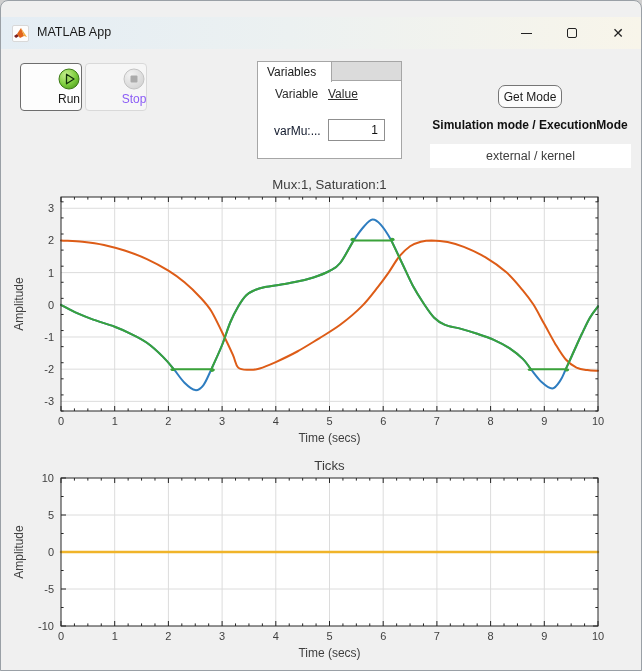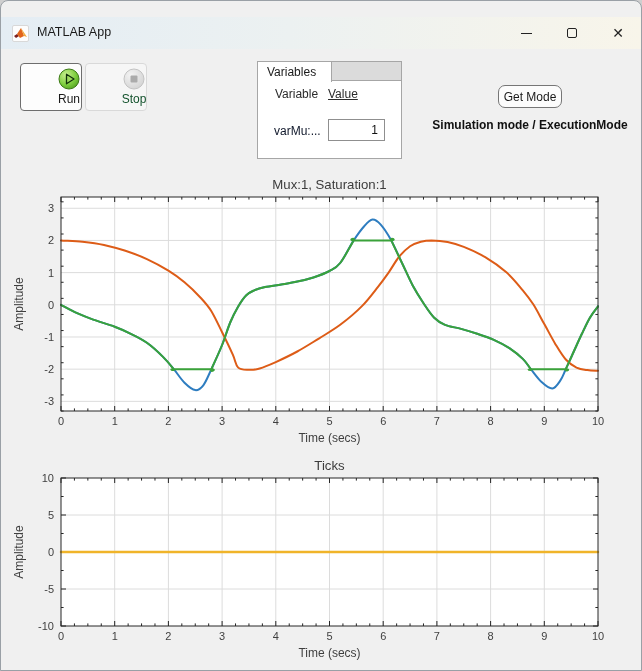--- a/index.html
+++ b/index.html
@@ -21,21 +21,21 @@
   .win-btn { width:46px; height:32px; display:flex; align-items:center; justify-content:center; cursor:default; }
   .glyph-min { width:11px; height:0; border-top:1.4px solid #222; }
   .glyph-max { width:10px; height:10px; border:1.4px solid #222; border-radius:2px; }
   .glyph-close { font-size:14px; color:#222; line-height:1; }
   .btn-big {
     position:absolute; width:62px; height:48px; border-radius:4px;
     display:flex; flex-direction:column; align-items:center; justify-content:center; gap:2px;
     font-size:12px; cursor:pointer;padding-left:36px;
   }
   .btn-run { left:19px; top:62px; background:#fdfdfd; border:1px solid #6e6e6e; color:#1a1a1a; }
-  .btn-stop { left:84px; top:62px; background:#f6f6f6; border:1px solid #d9d9d9; color:#14532d; }
+  .btn-stop { left:84px; top:62px; background:#f6f6f6; border:1px solid #d9d9d9; color:#8b5cf6; }
   .vars-panel { position:absolute; left:256px; top:60px; width:145px; height:98px; }
   .vars-tabrow { position:absolute; left:0; top:0; width:100%; height:20px;
     background:#dbdbdb; border:1px solid #a6a6a6; border-bottom:1px solid #a6a6a6; }
   .vars-tab { position:absolute; left:0; top:0; width:75px; height:21px; background:#ffffff;
     border:1px solid #a6a6a6; border-bottom:none; z-index:2;
     font-size:12px; color:#1a1a1a; display:flex; align-items:center; padding-left:9px; cursor:pointer; }
   .vars-body { position:absolute; left:0; top:20px; width:100%; height:78px;
     background:#ffffff; border:1px solid #a6a6a6; border-top:none; }
   .vars-header { position:absolute; top:6px; left:0; width:100%; font-size:12px; color:#2b2b2b; }
   .vh-variable { position:absolute; left:17px; }
@@ -123,20 +123,21 @@
       </div>
       <div class="var-row">
         <span class="var-name">varMu:...</span>
         <input class="var-input" type="text" value="1" style="">
       </div>
     </div>
   </div>
 
   <div class="getmode-btn">Get Mode</div>
   <div class="mode-heading">Simulation mode / ExecutionMode</div>
+  <div class="mode-value">external / kernel</div>
 
   <svg id="chart1" class="plot" width="642" height="272" font-family="Liberation Sans, sans-serif">
       <rect x="60" y="18" width="537" height="214" fill="#ffffff"></rect>
       <line x1="113.7" y1="18" x2="113.7" y2="232" stroke="#dcdcdc" stroke-width="1"></line>
       <line x1="167.4" y1="18" x2="167.4" y2="232" stroke="#dcdcdc" stroke-width="1"></line>
       <line x1="221.1" y1="18" x2="221.1" y2="232" stroke="#dcdcdc" stroke-width="1"></line>
       <line x1="274.8" y1="18" x2="274.8" y2="232" stroke="#dcdcdc" stroke-width="1"></line>
       <line x1="328.5" y1="18" x2="328.5" y2="232" stroke="#dcdcdc" stroke-width="1"></line>
       <line x1="382.2" y1="18" x2="382.2" y2="232" stroke="#dcdcdc" stroke-width="1"></line>
       <line x1="435.9" y1="18" x2="435.9" y2="232" stroke="#dcdcdc" stroke-width="1"></line>

